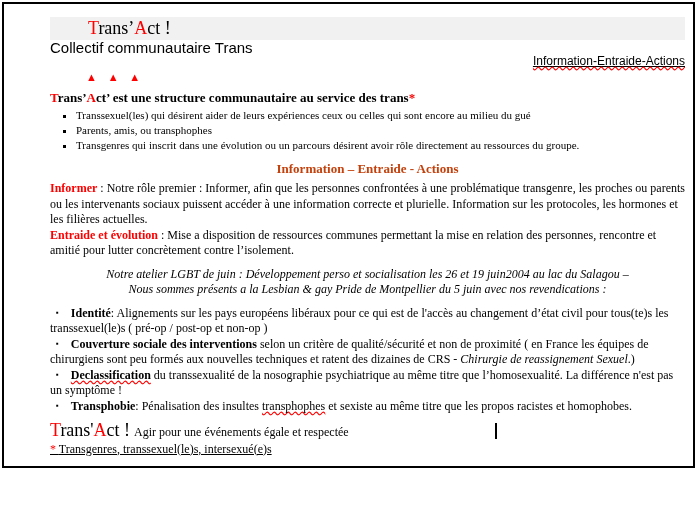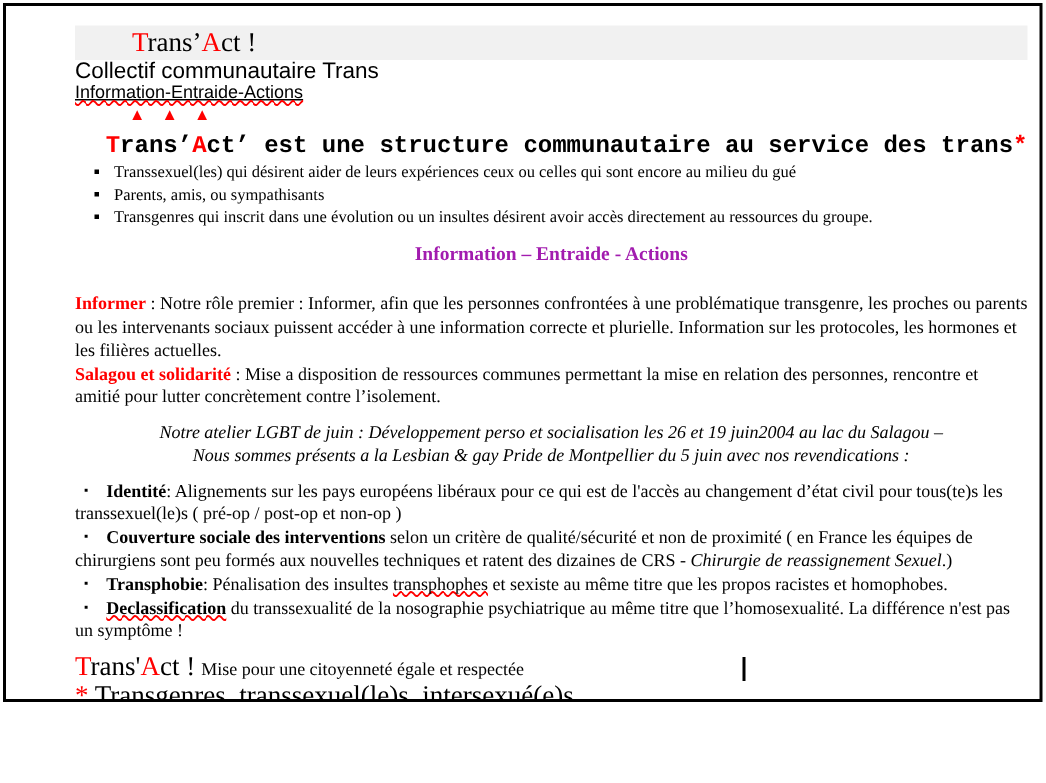--- a/index.html
+++ b/index.html
@@ -6,83 +6,83 @@
   body{width:697px;height:522px;overflow:hidden;font-family:"Liberation Serif",serif;color:#000;}
   .page{box-sizing:border-box;width:693px;height:466px;margin:2px;border:2px solid #000;overflow:hidden;background:#fff;padding-left:34px;}
   .content{padding:8px 8px 0 12px;}
   .red{color:#ff0000;}
   .sans{font-family:"Liberation Sans",sans-serif;}
 
   
   .band{background:#f1f1f1;height:23px;line-height:23px;margin-top:5px;padding-left:38px;}
   .brand17{font-size:18px;white-space:nowrap;}
   .subtitle{font-size:15px;line-height:13px;margin-top:1px;}
-  .nav{font-size:12px;line-height:15px;}
+  .nav{font-size:12px;line-height:15px;text-align:right;}
   .navu{text-decoration:underline;}
   .wavy{text-decoration:underline wavy #ff0000;text-decoration-skip-ink:none;}
   .navu .wavy{text-decoration:underline wavy #ff0000;}
   .triangles{color:#ff0000;font-size:11px;line-height:11px;margin:3px 0 2px 36px;letter-spacing:4px;}
 
   
-  h1{font-size:16px;line-height:17px;margin:6px 0 0 0;text-align:right;font-weight:bold;font-family:Liberation Mono, monospace;}
+  h1{font-size:13px;line-height:17px;margin:6px 0 0 0;text-align:left;font-weight:bold;}
   .intro{font-size:12px;line-height:15px;margin:3px 0 0 0;white-space:nowrap;}
   .bigc{font-size:16px;}
   ul.aud{list-style-type:square;margin:2px 0 0 0;padding-left:26px;}
   ul.aud li{font-size:11px;line-height:15px;}
-  h2{font-size:13px;line-height:16px;margin:8px 0 0 0;text-align:center;font-weight:bold;color:#a21caf;}
+  h2{font-size:13px;line-height:16px;margin:8px 0 0 0;text-align:center;font-weight:bold;color:#c2410c;}
   p.body{font-size:12px;line-height:15.5px;margin:0;}
-  p.body.first{margin-top:18px;font-family:Liberation Serif, serif;}
+  p.body.first{margin-top:4px;font-family:Liberation Serif, serif;}
   p.body b{font-weight:bold;}
   .announce{font-size:12px;line-height:15px;margin:8px 0 0 0;text-align:center;font-style:italic;}
   p.claim{font-size:12px;line-height:15px;margin:0;}
   p.claim.first{margin-top:8px;}
   .sq{font-size:8px;vertical-align:2px;margin:0 12px 0 6px;}
 
   
   .fbrand{margin-top:6px;height:20px;}
   .tagline{font-size:12px;margin-left:4px;}
   .cursor{display:inline-block;width:2px;height:16px;background:#000;margin-left:146px;vertical-align:text-bottom;}
-  .footnote{font-size:18px;line-height:19px;}
+  .footnote{font-size:12px;line-height:19px;text-decoration:underline;}
 </style>
 </head>
 <body>
 
 <div class="page">
   <div class="content">
 
     <div class="band">
       <span class="brand17"><span class="red">T</span><span>rans’</span><span class="red">A</span><span>ct !</span></span>
     </div>
     <div class="subtitle sans">Collectif  communautaire Trans</div>
     <div class="nav sans"><span class="navu"><span class="wavy">Information-Entraide-Actions</span></span></div>
     <div class="triangles">▲ ▲ ▲</div>
 
     <h1><span class="red">T</span><span>rans’</span><span class="red">A</span><span>ct’ est une structure communautaire au service des trans</span><span class="red">*</span></h1>
 
 
     <ul class="aud">
       <li>Transsexuel(les) qui désirent aider de leurs expériences ceux ou celles qui sont encore au milieu du gué</li>
-      <li>Parents, amis, ou sympathisants</li>
-      <li>Transgenres qui inscrit dans une évolution ou un insultes désirent avoir accès directement au ressources du groupe.</li>
+      <li>Parents, amis, ou transphophes</li>
+      <li>Transgenres qui inscrit dans une évolution ou un parcours désirent avoir rôle directement au ressources du groupe.</li>
     </ul>
 
     <h2>Information – Entraide - Actions</h2>
 
     <p class="body first"><b class="red">Informer</b><span> : Notre rôle premier : Informer, afin que les personnes confrontées à une problématique transgenre, les proches ou parents ou les intervenants sociaux  puissent accéder à une  information correcte et plurielle. Information sur les protocoles, les hormones et les filières actuelles.</span></p>
-    <p class="body"><b class="red">Salagou et solidarité</b><span> : Mise a disposition de ressources communes permettant la mise en relation des personnes, rencontre et amitié pour lutter concrètement contre l’isolement.</span></p>
+    <p class="body"><b class="red">Entraide et évolution</b><span> : Mise a disposition de ressources communes permettant la mise en relation des personnes, rencontre et amitié pour lutter concrètement contre l’isolement.</span></p>
 
     <div class="announce">
       <div>Notre atelier LGBT de juin : Développement perso et socialisation  les 26 et 19 juin2004  au lac du Salagou –</div>
       <div>Nous sommes présents a la Lesbian &amp; gay Pride de Montpellier du 5 juin avec nos revendications :</div>
     </div>
 
     <p class="claim first"><span class="sq">▪</span><b>Identité</b><span>: Alignements sur les pays européens libéraux pour ce qui est de l'accès au changement d’état civil  pour tous(te)s les transsexuel(le)s ( pré-op / post-op et non-op )</span></p>
     <p class="claim"><span class="sq">▪</span><b>Couverture sociale des interventions</b><span> selon un critère de qualité/sécurité et non de proximité ( en France les équipes de  chirurgiens sont peu formés aux nouvelles techniques et ratent des dizaines de CRS - </span><i>Chirurgie de reassignement Sexuel</i><span>.)</span></p>
+    <p class="claim"><span class="sq">▪</span><b class="wavy">Declassification</b><span> du transsexualité de la nosographie psychiatrique au même titre que l’homosexualité. La différence n'est pas un symptôme !</span></p>
     <p class="claim"><span class="sq">▪</span><b>Transphobie</b><span>: Pénalisation des insultes </span><span class="wavy">transphophes</span><span> et sexiste au même titre que les propos racistes et homophobes.</span></p>
-    <p class="claim"><span class="sq">▪</span><b class="wavy">Declassification</b><span> du transsexualité de la nosographie psychiatrique au même titre que l’homosexualité. La différence n'est pas un symptôme !</span></p>
 
     <div class="fbrand">
-      <span class="brand17"><span class="red">T</span><span>rans'</span><span class="red">A</span><span>ct !</span></span><span class="tagline">Mise pour une citoyenneté égale et respectée</span><span class="cursor"></span>
+      <span class="brand17"><span class="red">T</span><span>rans'</span><span class="red">A</span><span>ct !</span></span><span class="tagline">Agir pour une événements égale et respectée</span><span class="cursor"></span>
     </div>
     <div class="footnote"><span class="red">* </span><span>Transgenres, transsexuel(le)s, intersexué(e)s</span></div>
 
   </div>
 </div>
 
 </body></html>

